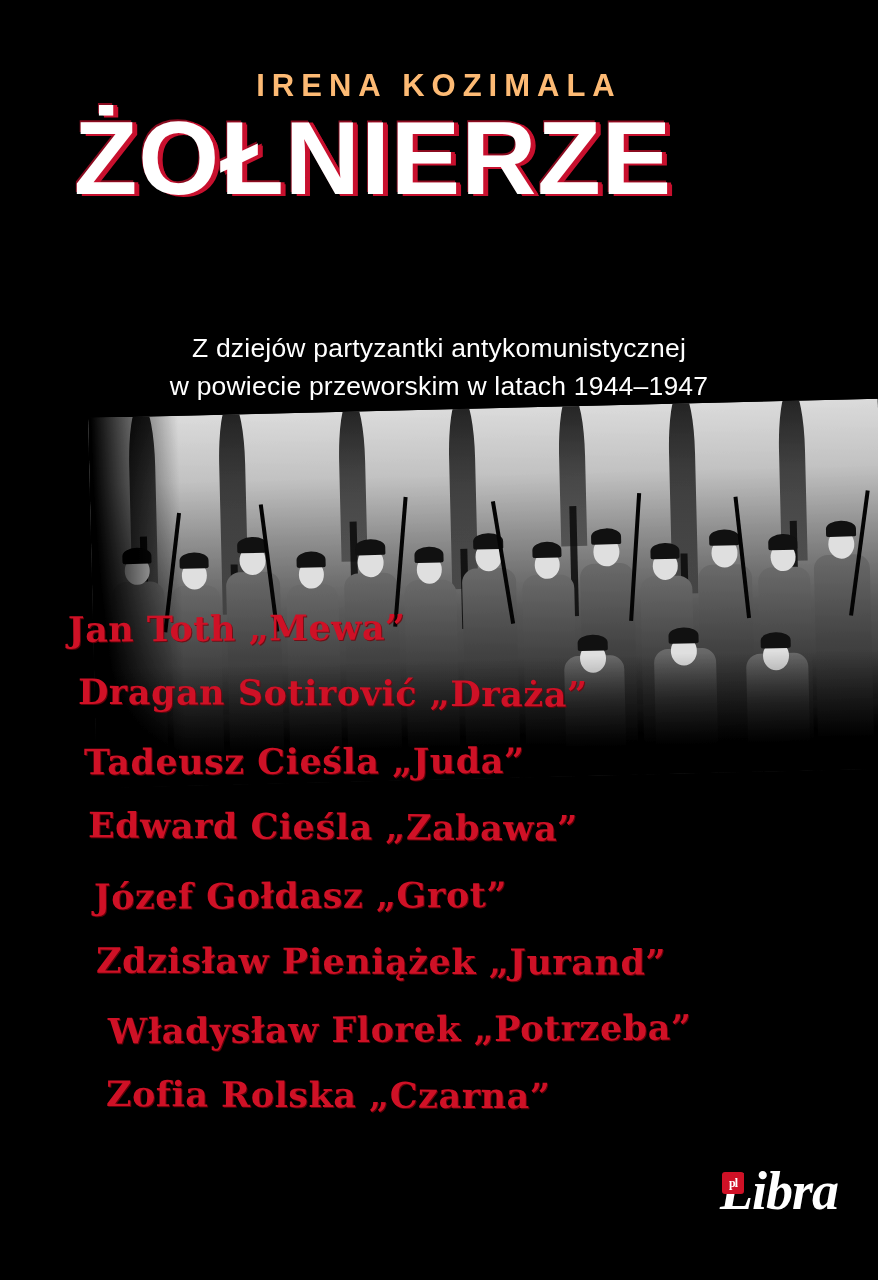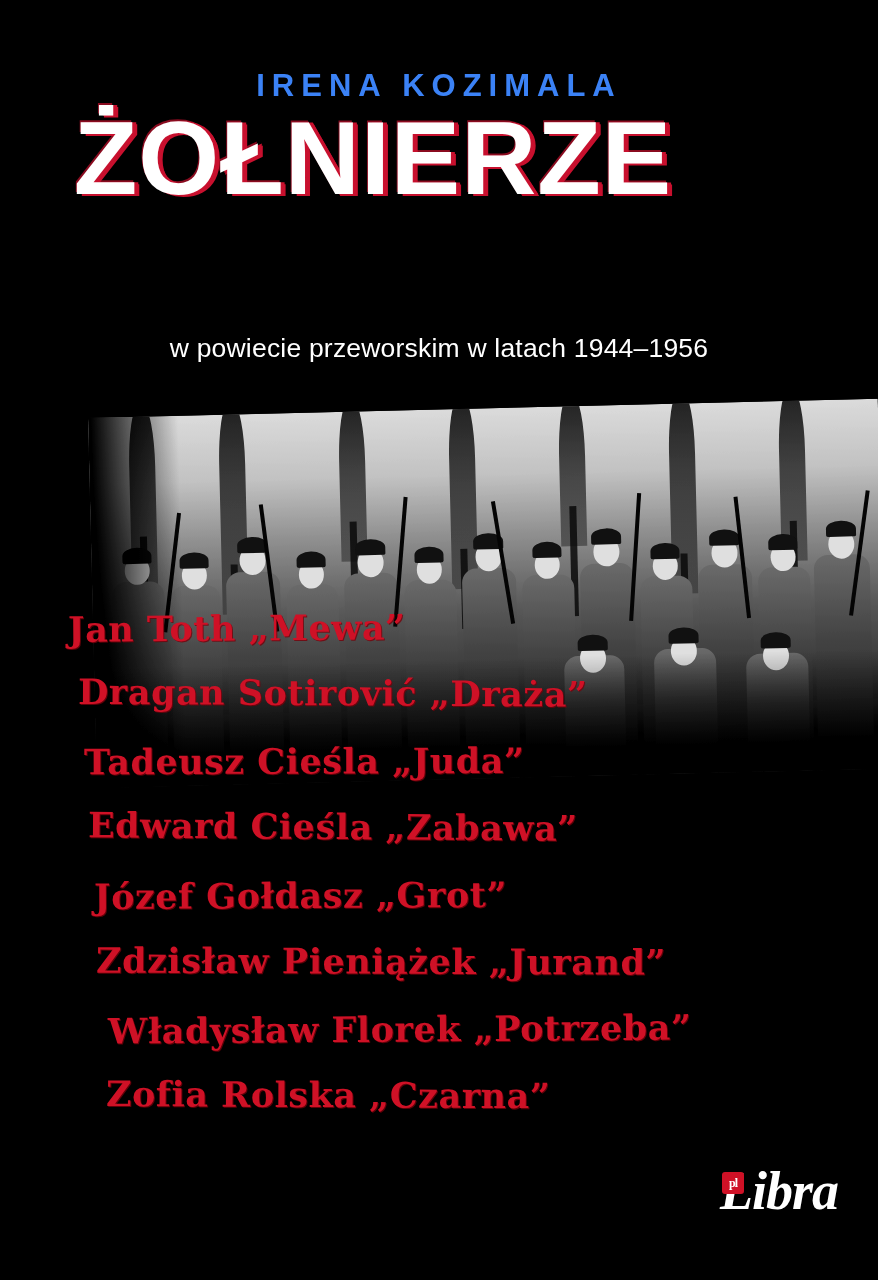--- a/index.html
+++ b/index.html
@@ -22,21 +22,21 @@
     overflow: hidden;
   }
 
   
   .author {
     position: absolute;
     top: 68px;
     left: 0;
     width: 878px;
     text-align: center;
-    color: #3b82f6;
+    color: #fdba74;
     font-family: "Liberation Sans", sans-serif;
     font-weight: bold;
     font-size: 31px;
     letter-spacing: 7px;
     text-transform: uppercase;
   }
 
   
   .title-block {
     position: absolute;
@@ -202,21 +202,22 @@
 
 <div class="cover">
 
   <div class="author">IRENA KOZIMALA</div>
 
   <div class="title-block">
     <div class="title-line">ŻOŁNIERZE</div>
   </div>
 
   <div class="subtitle">
-    <div>w powiecie przeworskim w latach 1944–1956</div>
+    <div>Z dziejów partyzantki antykomunistycznej</div>
+    <div>w powiecie przeworskim w latach 1944–1947</div>
   </div>
 
   <div class="photo">
     <div class="photo-sky"></div>
 
     <div class="tree" style="left:40px;"></div>
     <div class="trunk" style="left:49px; top:120px; height:90px;"></div>
     <div class="tree" style="left:130px; height:210px;"></div>
     <div class="trunk" style="left:139px; top:150px; height:70px;"></div>
     <div class="tree" style="left:250px; height:160px;"></div>

